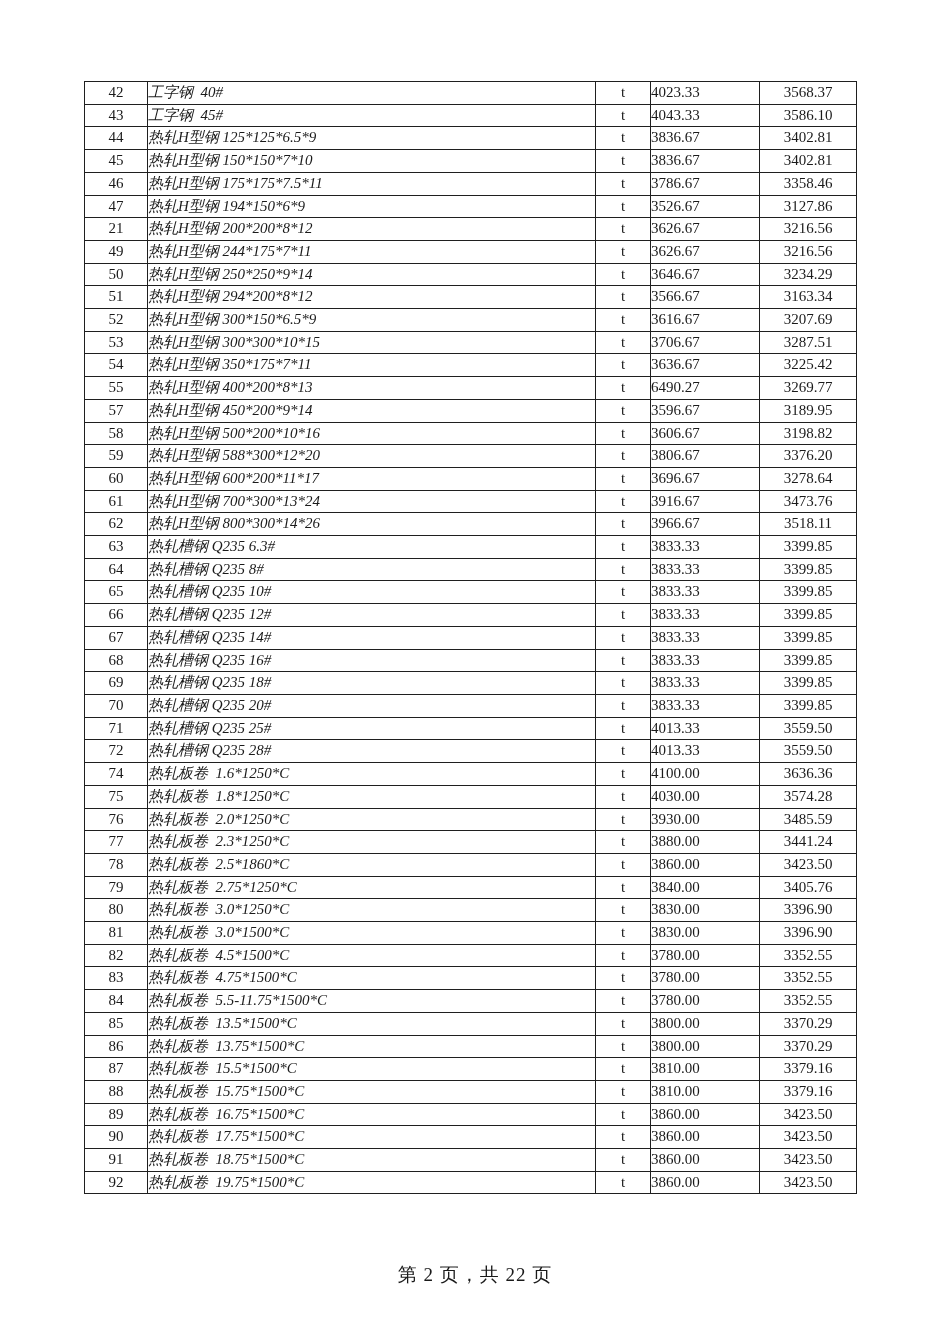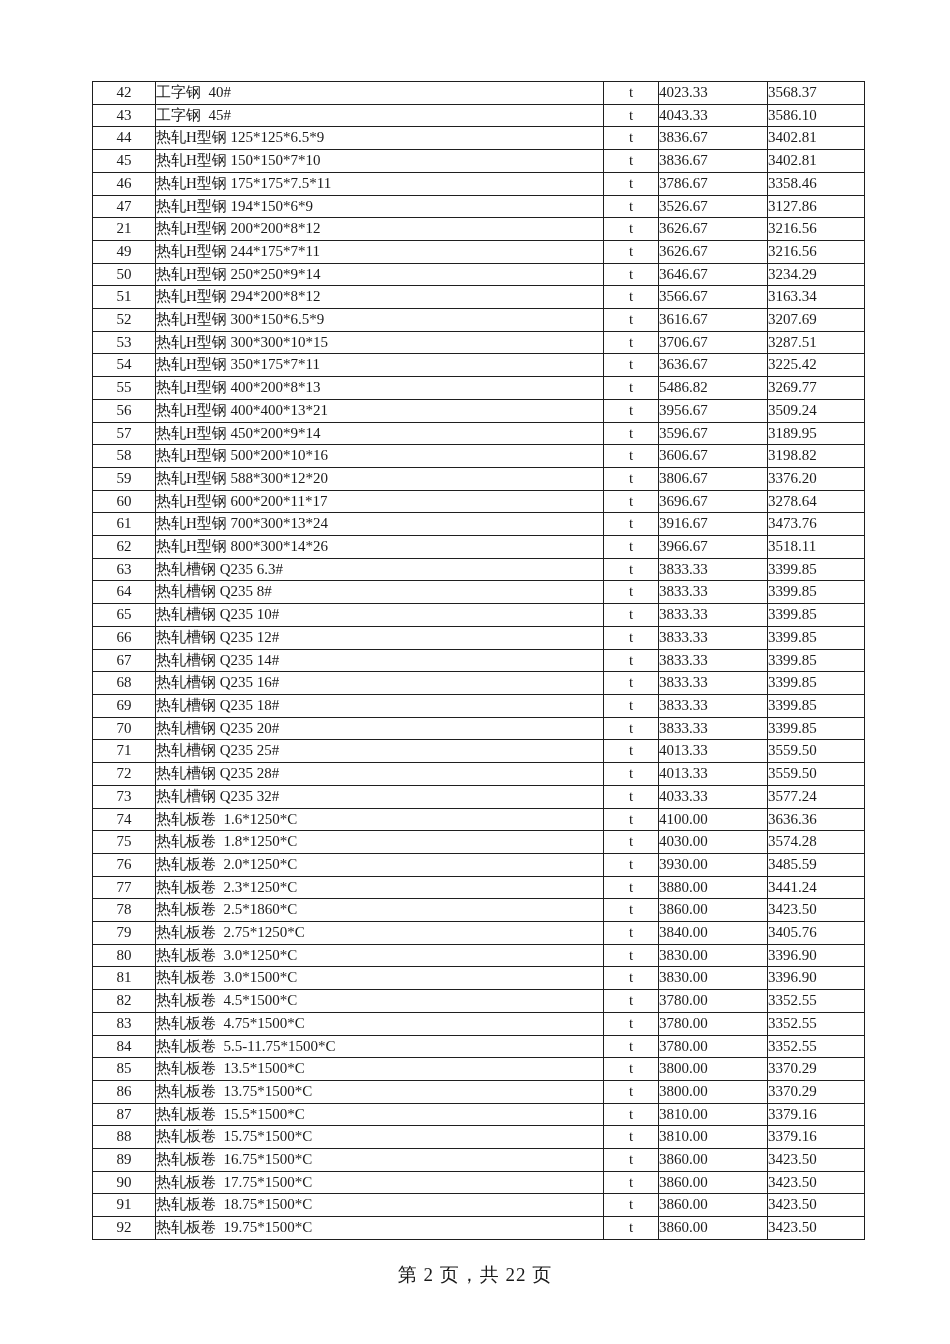--- a/index.html
+++ b/index.html
@@ -13,42 +13,42 @@
     color: #1a1a1a;
   }
   .page {
     position: relative;
     width: 950px;
     height: 1344px;
     background: #ffffff;
   }
   table.price-table {
     position: absolute;
-    left: 92px;
+    left: 84px;
     top: 81px;
     width: 772px;
     border-collapse: collapse;
     table-layout: fixed;
     border: 1px solid #1f1f1f;
   }
   table.price-table td {
     border: 1px solid #1f1f1f;
     height: 21.7px;
     padding: 0;
     font-size: 15px;
     line-height: 21.7px;
     overflow: hidden;
     white-space: pre;
     vertical-align: middle;
   }
   td.col-no     { width: 62px;  text-align: center; }
-  td.col-name   { width: 447px; text-align: left; padding-left: 8px; }
+  td.col-name   { width: 447px; text-align: left; padding-left: 8px; font-style: italic; }
   td.col-unit   { width: 54px;  text-align: center; }
   td.col-price1 { width: 108px; text-align: left; }
-  td.col-price2 { width: 96px;  text-align: left; }
+  td.col-price2 { width: 96px;  text-align: center; }
   .footer {
     position: absolute;
     left: 0;
     top: 1262px;
     width: 950px;
     text-align: center;
     font-size: 19px;
     letter-spacing: 1px;
   }
 </style>
@@ -147,29 +147,22 @@
           <td class="col-no">54</td>
           <td class="col-name">热轧H型钢 350*175*7*11</td>
           <td class="col-unit">t</td>
           <td class="col-price1">3636.67</td>
           <td class="col-price2">3225.42</td>
         </tr>
         <tr>
           <td class="col-no">55</td>
           <td class="col-name">热轧H型钢 400*200*8*13</td>
           <td class="col-unit">t</td>
-          <td class="col-price1">5486.82</td>
+          <td class="col-price1">6490.27</td>
           <td class="col-price2">3269.77</td>
-        </tr>
-        <tr>
-          <td class="col-no">56</td>
-          <td class="col-name">热轧H型钢 400*400*13*21</td>
-          <td class="col-unit">t</td>
-          <td class="col-price1">3956.67</td>
-          <td class="col-price2">3509.24</td>
         </tr>
         <tr>
           <td class="col-no">57</td>
           <td class="col-name">热轧H型钢 450*200*9*14</td>
           <td class="col-unit">t</td>
           <td class="col-price1">3596.67</td>
           <td class="col-price2">3189.95</td>
         </tr>
         <tr>
           <td class="col-no">58</td>
@@ -268,27 +261,20 @@
           <td class="col-unit">t</td>
           <td class="col-price1">4013.33</td>
           <td class="col-price2">3559.50</td>
         </tr>
         <tr>
           <td class="col-no">72</td>
           <td class="col-name">热轧槽钢 Q235 28#</td>
           <td class="col-unit">t</td>
           <td class="col-price1">4013.33</td>
           <td class="col-price2">3559.50</td>
-        </tr>
-        <tr>
-          <td class="col-no">73</td>
-          <td class="col-name">热轧槽钢 Q235 32#</td>
-          <td class="col-unit">t</td>
-          <td class="col-price1">4033.33</td>
-          <td class="col-price2">3577.24</td>
         </tr>
         <tr>
           <td class="col-no">74</td>
           <td class="col-name">热轧板卷  1.6*1250*C</td>
           <td class="col-unit">t</td>
           <td class="col-price1">4100.00</td>
           <td class="col-price2">3636.36</td>
         </tr>
         <tr>
           <td class="col-no">75</td>

